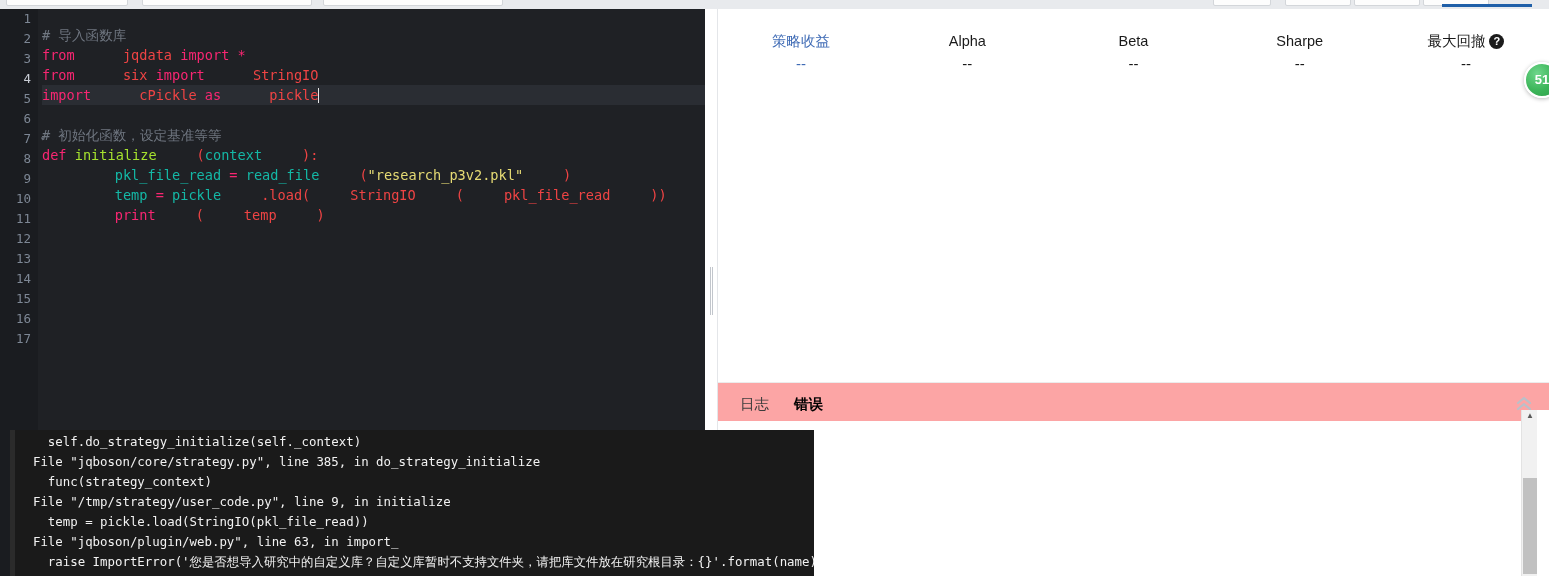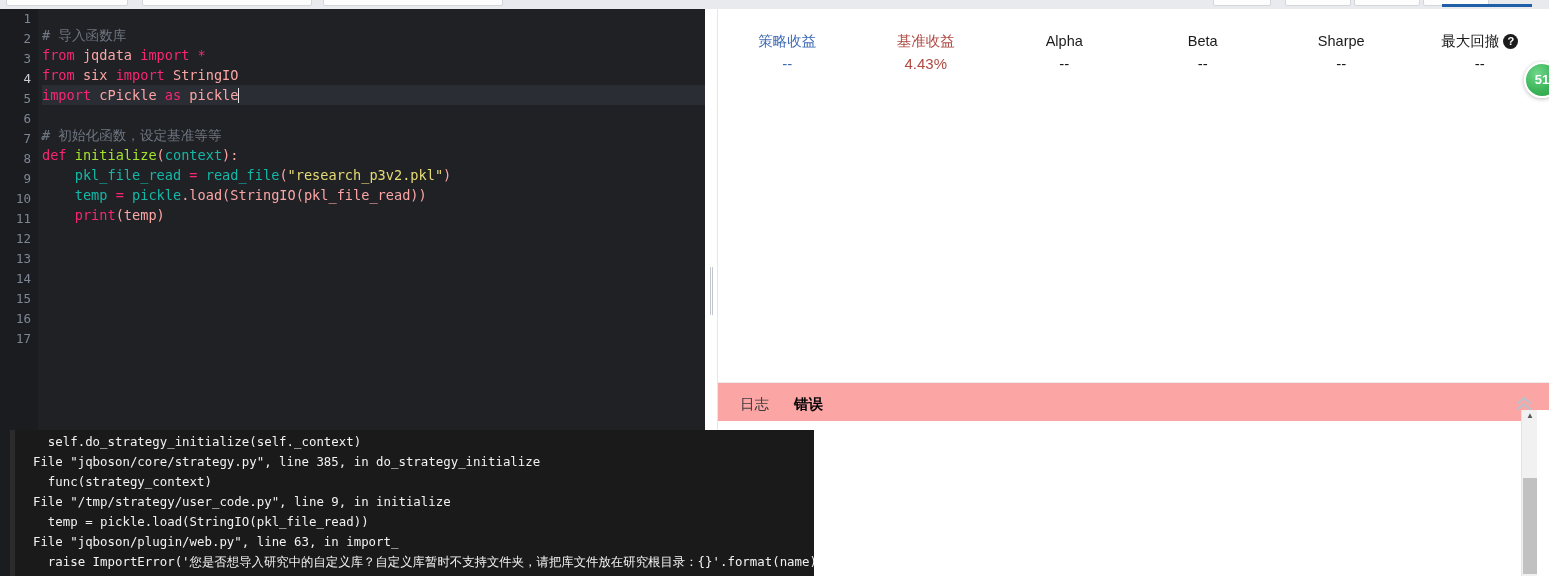--- a/index.html
+++ b/index.html
@@ -61,21 +61,21 @@
   .caret {
     display: inline-block; width: 1px; height: 15px;
     background: #e8e8e8; vertical-align: -3px; margin-left: 0px;
   }
   .cm   { color: #6f7680; }     
   .kw   { color: #f92672; }     
   .nm   { color: #a6e22e; }     
   .fn   { color: #14b8a6; }
   .str  { color: #e6db74; }     
   .op   { color: #f92672; }
-  .pl   { color: #fca5a5; }
+  .pl   { color: #ef4444; margin-left: 40px; }
 
   
   .splitter {
     position: absolute; left: 705px; top: 9px;
     width: 13px; height: 567px; background: #ffffff;
     border-right: 1px solid #e4e6e9;
   }
   .splitter .grip {
     position: absolute; left: 5px; top: 258px;
     width: 3px; height: 48px;
@@ -220,23 +220,20 @@
 
   <div class="splitter">
     <div class="grip"></div>
   </div>
 
   <div class="right">
     <div class="metrics" id="metrics">
         <div class="metric m-strategy"><div class="lbl">
             <span>策略收益</span>
           </div><div class="val">--</div></div>
-        <div class="metric m-bench"><div class="lbl">
-            <span>基准收益</span>
-          </div><div class="val">4.43%</div></div>
         <div class="metric"><div class="lbl">
             <span>Alpha</span>
           </div><div class="val">--</div></div>
         <div class="metric"><div class="lbl">
             <span>Beta</span>
           </div><div class="val">--</div></div>
         <div class="metric"><div class="lbl">
             <span>Sharpe</span>
           </div><div class="val">--</div></div>
         <div class="metric"><div class="lbl">

